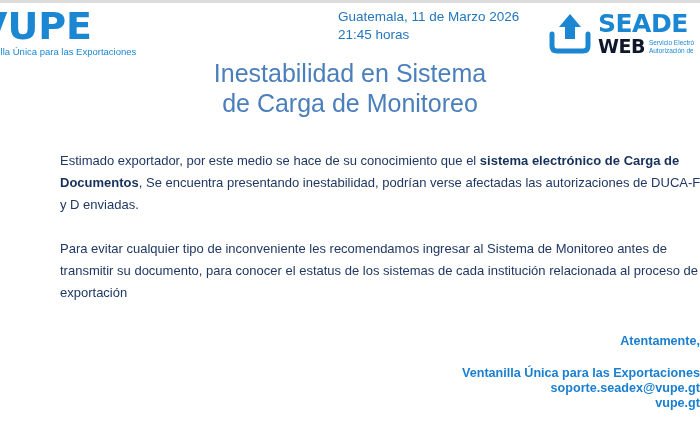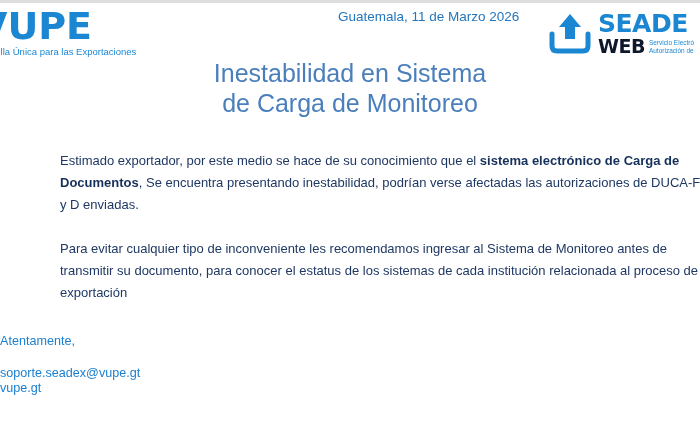--- a/index.html
+++ b/index.html
@@ -163,23 +163,23 @@
   }
   .body-copy p:last-child { margin-bottom: 12px; }
   .body-copy b { font-weight: bold; color: #16305c; }
 
   
   .signature {
     position: absolute;
     top: 334px;
     left: 0;
     width: 700px;
-    text-align: left;
-    font-family: "Liberation Sans", sans-serif;
-    font-weight: normal;
+    text-align: right;
+    font-family: "Liberation Sans", sans-serif;
+    font-weight: bold;
     font-size: 12.6px;
     line-height: 15px;
     color: #1a7fd0;
   }
   .sig-gap { height: 17px; }
   .signature div { white-space: nowrap; }
 </style>
 </head>
 <body>
 
@@ -189,20 +189,21 @@
 
   <div class="header">
 
     <div class="vupe-logo">
       <div class="vupe-word">VUPE</div>
       <div class="vupe-tag">ntanilla Única para las Exportaciones</div>
     </div>
 
     <div class="datebox">
       <div>Guatemala, 11 de Marzo 2026</div>
+      <div>21:45 horas</div>
     </div>
 
     <div class="seadex-logo">
       <div class="seadex-icon">
         <svg width="44" height="42" viewBox="0 0 44 42" xmlns="http://www.w3.org/2000/svg">
           <path d="M22 2 L33 15 L27 15 L27 27 L17 27 L17 15 L11 15 Z" fill="#1b87d2"></path>
           <path d="M4 22 L4 34 Q4 39 9 39 L35 39 Q40 39 40 34 L40 22" fill="none" stroke="#1b87d2" stroke-width="5" stroke-linecap="round"></path>
         </svg>
       </div>
       <div class="seadex-text">
@@ -224,17 +225,18 @@
   </div>
 
   <div class="body-copy">
     <p><span>Estimado exportador, por este medio se hace de su conocimiento que el </span><b>sistema electrónico de Carga de Documentos</b><span>, Se encuentra presentando inestabilidad, podrían verse afectadas las autorizaciones de DUCA-F y D enviadas.</span></p>
     <p>Para evitar cualquier tipo de inconveniente les recomendamos ingresar al Sistema de Monitoreo antes de transmitir su documento, para conocer el estatus de los sistemas de cada institución relacionada al proceso de exportación</p>
   </div>
 
   <div class="signature">
     <div>Atentamente,</div>
     <div class="sig-gap"></div>
+    <div>Ventanilla Única para las Exportaciones</div>
     <div>soporte.seadex@vupe.gt</div>
     <div>vupe.gt</div>
   </div>
 
 </div>
 
 </body></html>

